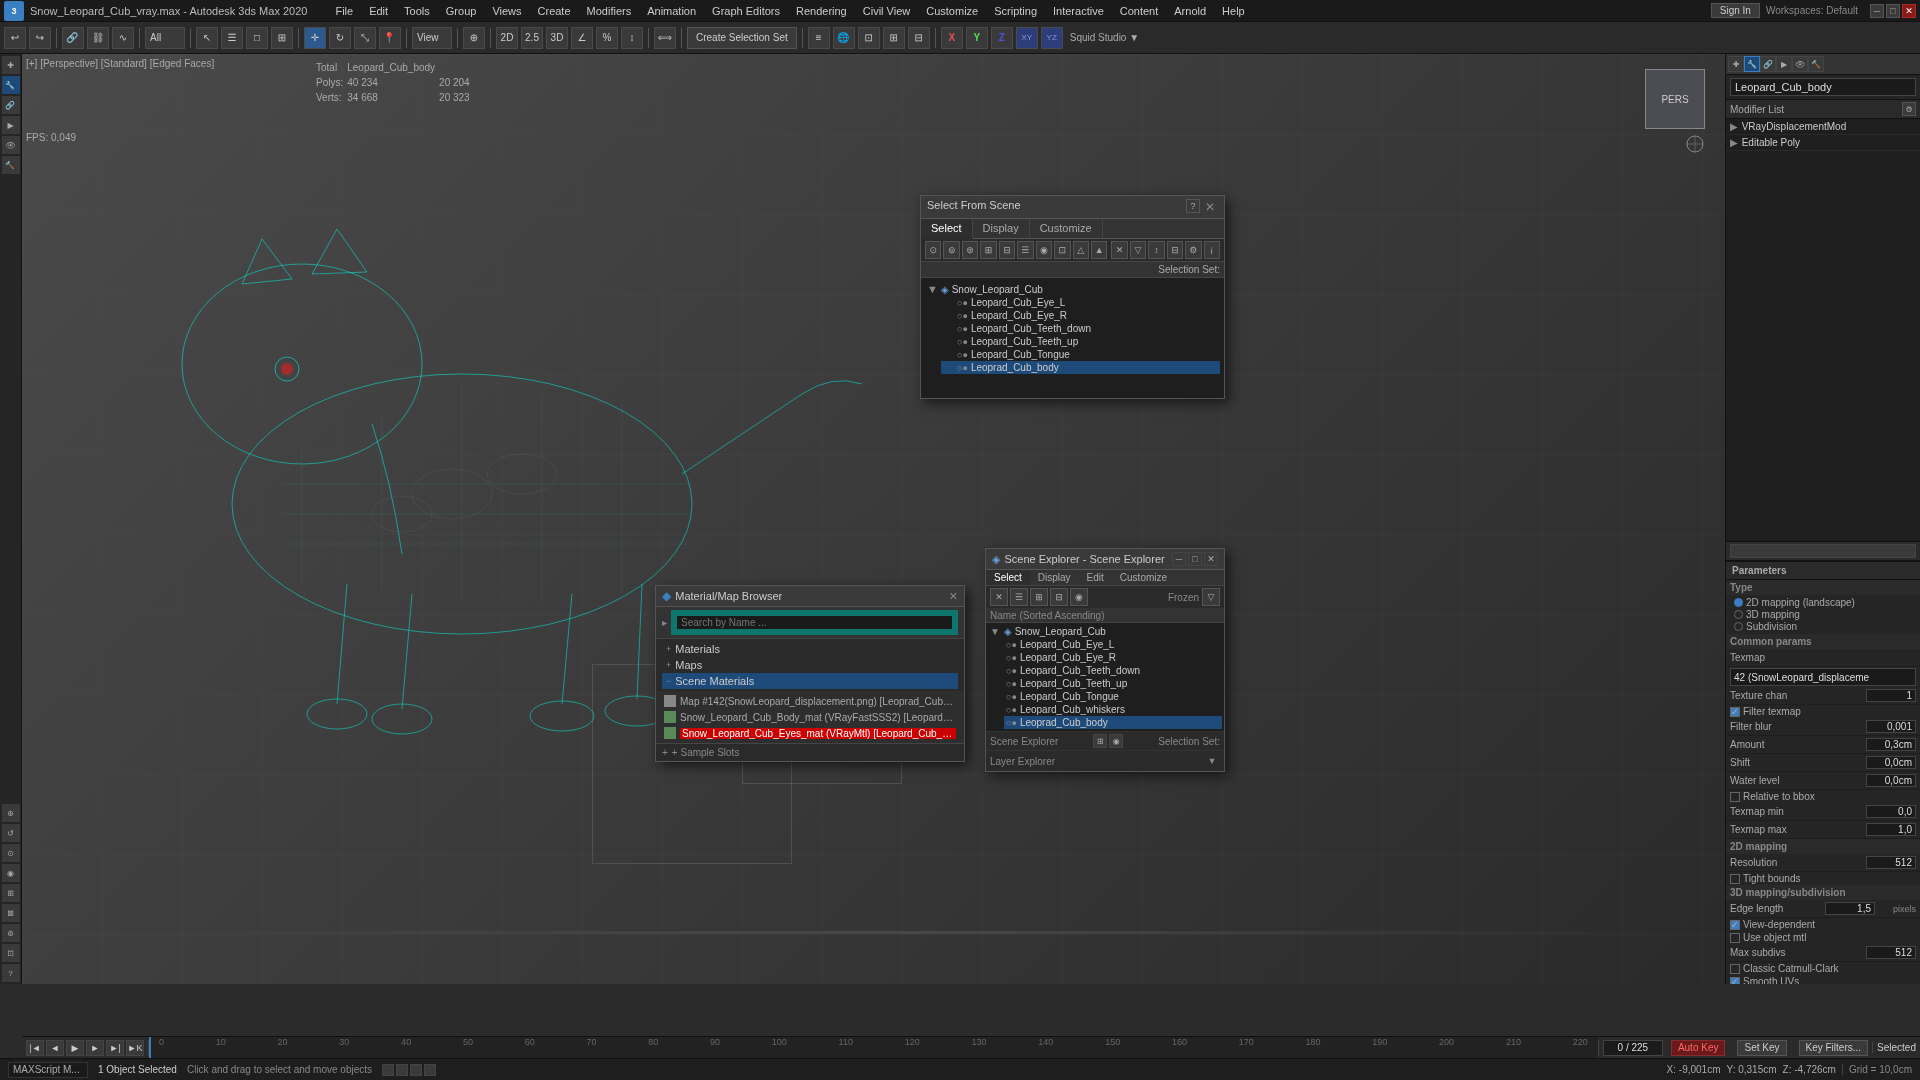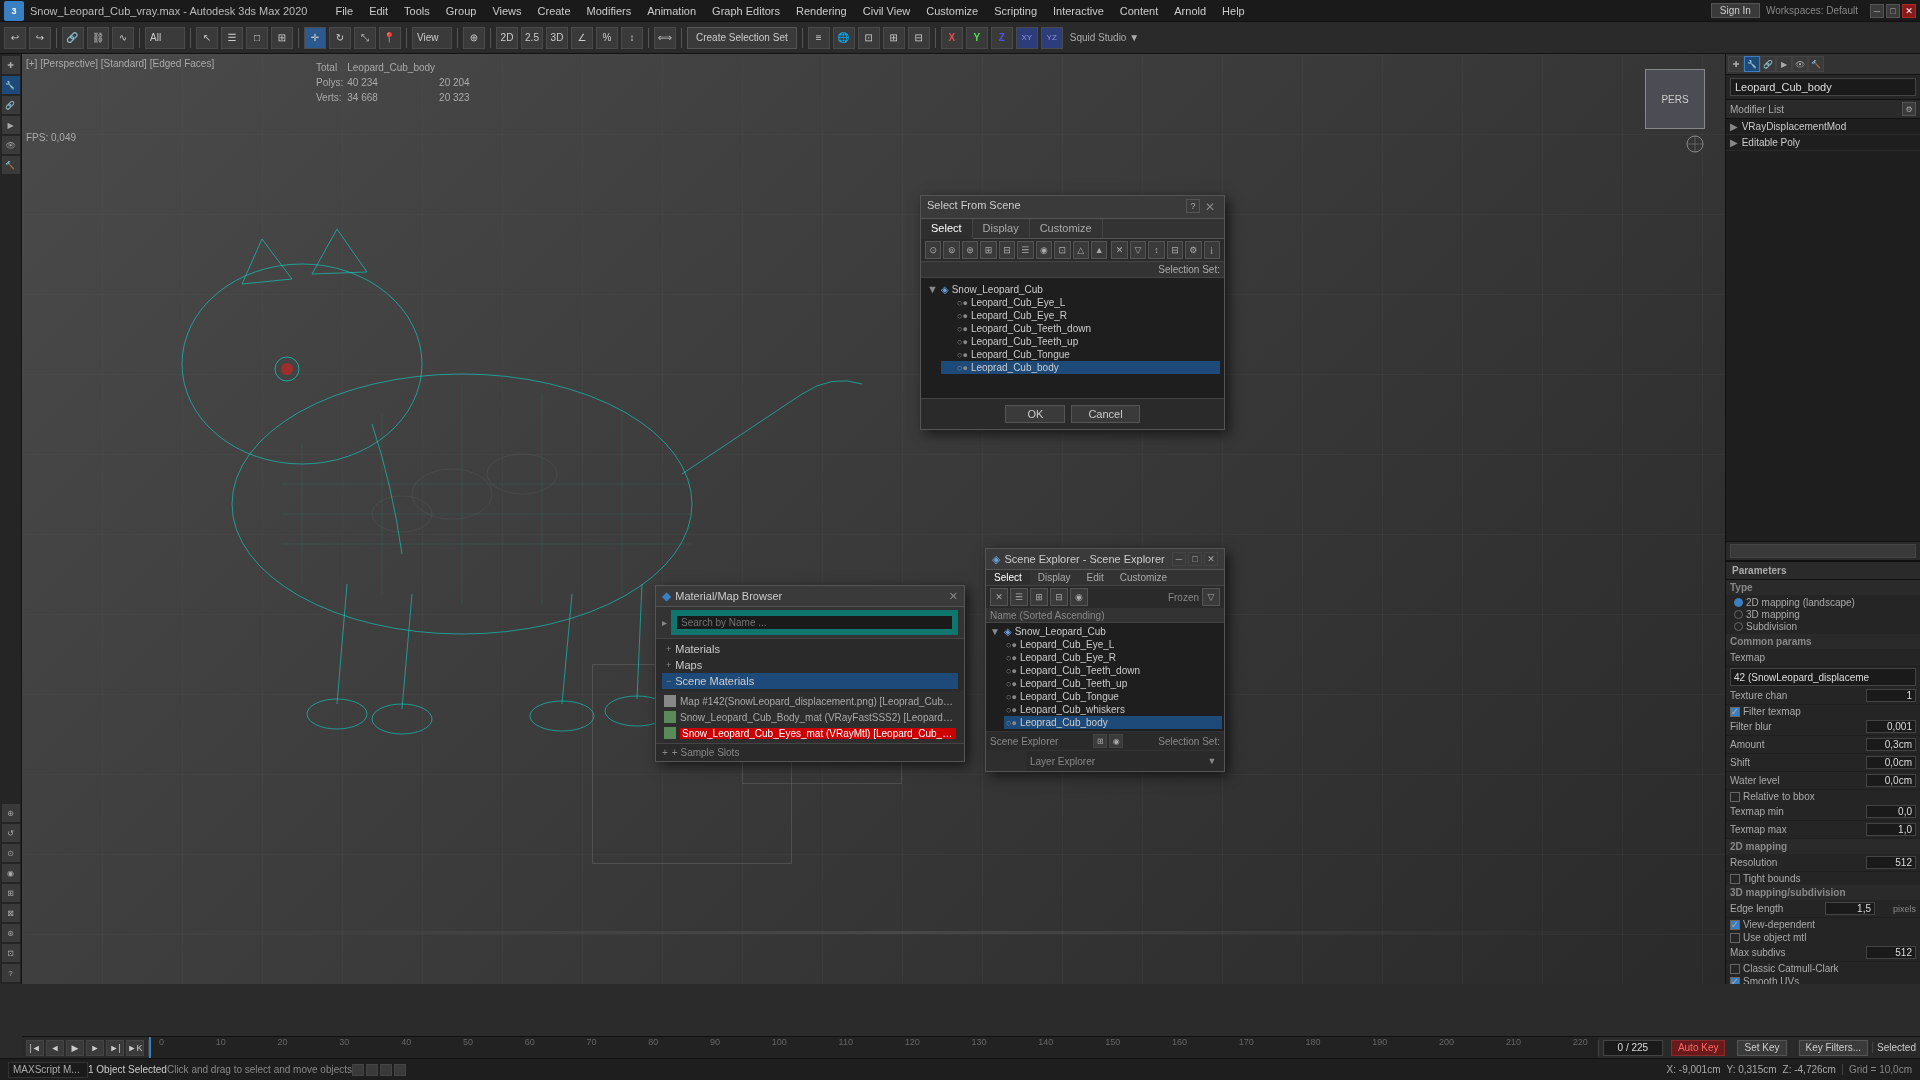--- a/index.html
+++ b/index.html
@@ -73,21 +73,21 @@
     .checkbox-row { display: flex; align-items: center; gap: 3px; padding: 1px 4px; font-size: 10px; color: #aaa; }
     .checkbox { width: 10px; height: 10px; border: 1px solid #666; flex-shrink:0; display:flex; align-items:center; justify-content:center; }
     .checkbox.checked { background: #3a7fc1; }
     .anim-btn { background: #3a3a3a; border: 1px solid #444; color: #ccc; width: 18px; height: 16px; display:flex; align-items:center; justify-content:center; font-size: 9px; cursor: pointer; }
     .time-input { background: #1a1a1a; border: 1px solid #444; color: #ddd; width: 50px; height: 16px; font-size: 10px; text-align: center; }
     .auto-key-btn { background: #6a1a1a; border: 1px solid #8a2a2a; color: #ff6666; padding: 0 6px; height: 16px; font-size: 10px; cursor: pointer; }
     .set-key-btn { background: #3a3a3a; border: 1px solid #555; color: #ccc; padding: 0 6px; height: 16px; font-size: 10px; cursor: pointer; }
     .key-filters-btn { background: #3a3a3a; border: 1px solid #555; color: #ccc; padding: 0 6px; height: 16px; font-size: 10px; cursor: pointer; }
 
     
-    .status-bar { display: flex; align-items: center; background: #1e1e1e; height: 22px; border-top: 1px solid #111; padding: 0 8px; }
+    .status-bar { display: flex; align-items: center; background: #1e1e1e; height: 22px; border-top: 1px solid #111; padding: 0 8px; gap: 10px; }
 
     
     .modal-overlay { position: absolute; top: 0; left: 0; right: 0; bottom: 0; pointer-events: none; z-index: 100; }
     .modal {
       position: absolute; background: #2e2e2e; border: 1px solid #555;
       box-shadow: 4px 4px 12px rgba(0,0,0,0.6);
       pointer-events: all;
     }
     .modal-header {
       display: flex; align-items: flex-start; background: #3a3a3a; padding: 3px 6px;
@@ -655,24 +655,20 @@
           <span style="color:#888;margin-right:3px;font-size:9px;">○●</span>
           <span class="tree-label">Leopard_Cub_Tongue</span>
         </div>
         <div class="tree-item selected">
           <span class="tree-toggle"></span>
           <span style="color:#888;margin-right:3px;font-size:9px;">○●</span>
           <span class="tree-label">Leoprad_Cub_body</span>
         </div>
       </div>
     </div>
-    <div class="modal-footer">
-      <button class="modal-footer-btn">OK</button>
-      <button class="modal-footer-btn">Cancel</button>
-    </div>
   </div>
 
   <div class="mat-modal">
     <div class="mat-modal-header">
       <span class="mat-modal-icon">◆</span>
       <span class="mat-modal-title">Material/Map Browser</span>
       <div style="margin-left:auto;cursor:pointer;color:#888;">✕</div>
     </div>
     <div class="mat-search">
       <div class="mat-search-row">
@@ -786,19 +782,19 @@
       </div>
     </div>
     <div class="scene-exp-status">
       <span>Scene Explorer</span>
       <div style="display:flex;gap:2px;">
         <div style="width:14px;height:14px;background:#3a3a3a;border:1px solid #444;display:flex;align-items:center;justify-content:center;font-size:8px;color:#aaa;cursor:pointer;">⊞</div>
         <div style="width:14px;height:14px;background:#3a3a3a;border:1px solid #444;display:flex;align-items:center;justify-content:center;font-size:8px;color:#aaa;cursor:pointer;">◉</div>
       </div>
       <span>Selection Set:</span>
     </div>
-    <div style="display:flex;align-items:center;padding:2px 4px;background:#2a2a2a;border-top:1px solid #333;margin-left:40px;">
+    <div style="display:flex;align-items:center;padding:2px 4px;background:#2a2a2a;border-top:1px solid #333;">
       <span style="color:#888;font-size:10px;">Layer Explorer</span>
       <div style="margin-left:auto;cursor:pointer;color:#888;font-size:9px;width:16px;height:16px;display:flex;align-items:center;justify-content:center;">▼</div>
     </div>
   </div>
 
 </div>
 
 </body></html>

